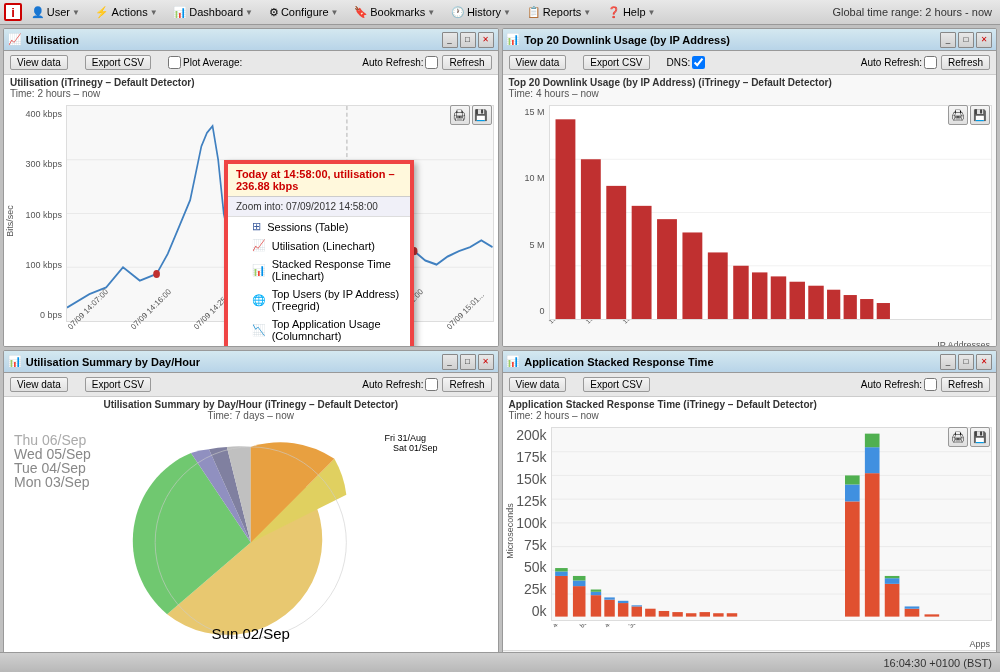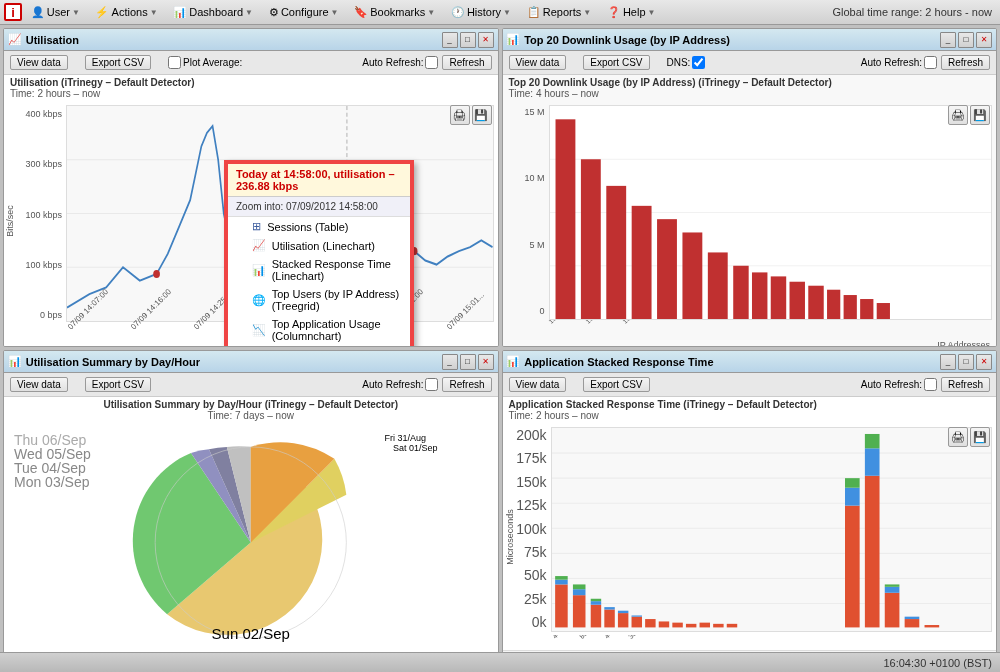--- a/index.html
+++ b/index.html
@@ -629,20 +629,21 @@
             <span style="width:18px;transform:rotate(-45deg);display:inline-block;transform-origin:top left;font-size:7px;margin-left:5px;">3389</span>
           </div>
         </div>
 
         <div style="position:absolute;top:4px;right:6px;display:flex;gap:2px;">
           <div class="print-icon">🖨</div>
           <div class="save-icon">💾</div>
         </div>
       </div>
 
+      <div style="text-align:right;font-size:9px;color:#555;padding:0 6px 1px;">Apps</div>
 
       <div class="rt-legend">
         <span>
           <span class="legend-color" style="background:#e05030;"></span>
           <span>App. Rsp. Time</span>
         </span>
         <span>
           <span class="legend-color" style="background:#4090e0;"></span>
           <span>Dst. Rsp. Time</span>
         </span>

